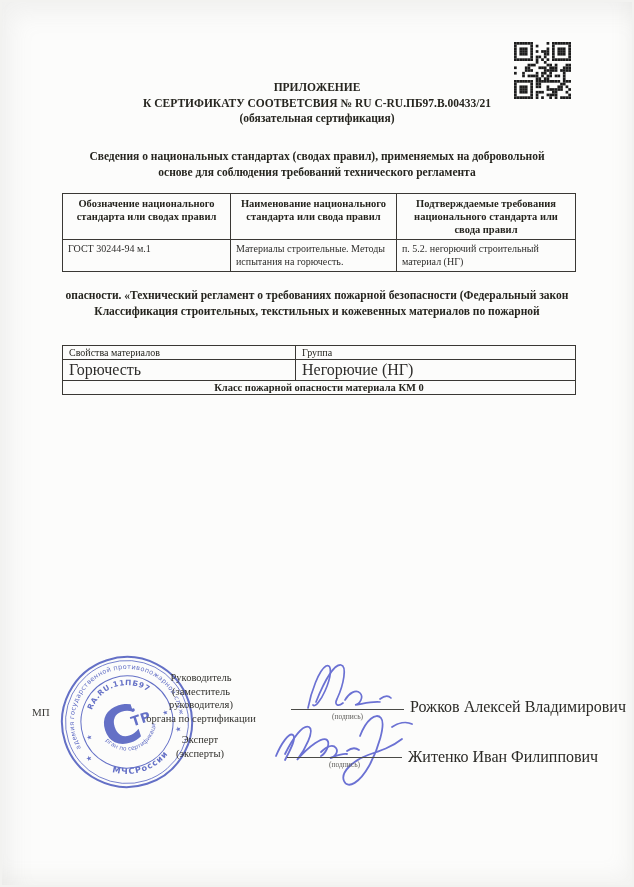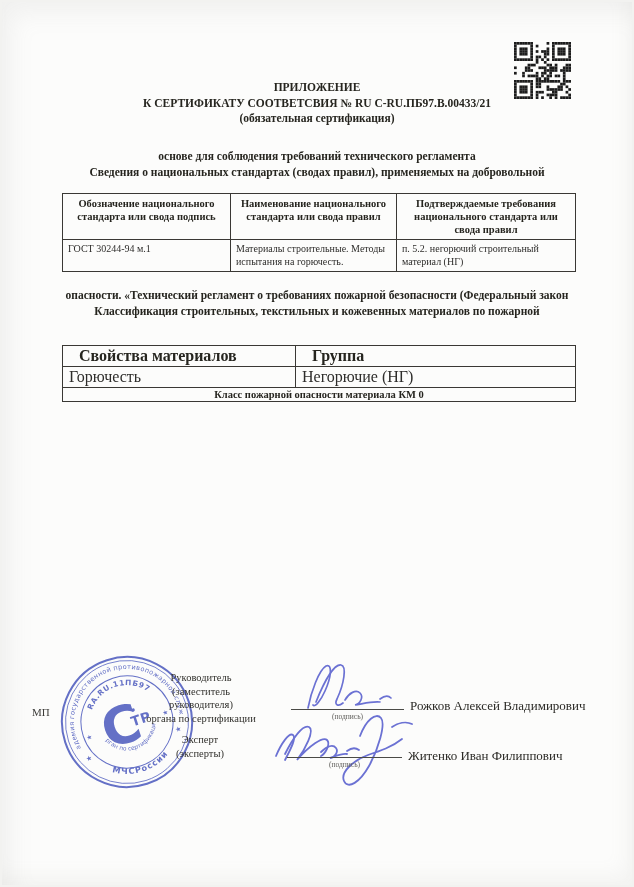--- a/index.html
+++ b/index.html
@@ -34,38 +34,38 @@
     padding:3px 6px;line-height:13px;color:#26251f;}
   .tbl1 td{font-size:10px;padding:2px 5px;line-height:13px;}
   .tbl1{border:1.5px solid #33312d;}
   .tbl1 col.c1{width:168px;} .tbl1 col.c2{width:166px;} .tbl1 col.c3{width:179px;}
   .tbl1 tbody td{height:27px;}
   
   .classif{left:37px;top:287px;width:560px;text-align:center;
     font-weight:bold;font-size:11.5px;line-height:16px;color:#26251f;}
   .tbl2{left:62px;top:345px;width:513px;border:1.5px solid #33312d;}
   .tbl2 th,.tbl2 td{border:1px solid #3a3834;}
-  .tbl2 th{font-size:16px;font-weight:bold;text-align:left;padding:1px 16px;color:#26251f;}
+  .tbl2 th{font-size:10px;font-weight:normal;text-align:left;padding:1px 6px;color:#26251f;}
   .tbl2 td{font-size:16px;padding:1px 6px;}
   .tbl2 col.c1{width:233px;} .tbl2 col.c2{width:280px;}
   .tbl2 .merged{font-weight:bold;text-align:center;font-size:10.5px;color:#26251f;}
   
   .mp{left:32px;top:706px;font-size:11px;color:#3c3b38;}
   .stamp{left:59px;top:654px;width:136px;height:136px;opacity:.85;}
   .role1{left:140px;top:671px;width:122px;text-align:center;
     font-size:10.5px;line-height:13.5px;color:#33322e;}
   .role2{left:150px;top:733px;width:100px;text-align:center;
     font-size:10.5px;line-height:14px;color:#33322e;}
   .sig-line{border-bottom:1.2px solid #4a4a46;height:0;}
   .sig-line1{left:291px;top:709px;width:113px;}
   .sig-line2{left:287px;top:757px;width:115px;}
   .sig-caption{font-size:7.5px;color:#5c5b57;text-align:center;}
   .sig-caption1{left:291px;top:712px;width:113px;}
   .sig-caption2{left:287px;top:760px;width:115px;}
-  .name{font-size:13px;color:#2b2a26;white-space:nowrap;}
+  .name{font-size:16px;color:#2b2a26;white-space:nowrap;}
   .name1{left:410px;top:698px;}
   .name2{left:408px;top:748px;}
   .scrib1{left:300px;top:658px;width:96px;height:60px;}
   .scrib2{left:270px;top:708px;width:148px;height:88px;}
   svg{display:block;}
 </style>
 </head>
 <body>
 
 <div class="page">
@@ -295,33 +295,33 @@
       </svg>
   </div>
 
   <div class="abs title-block">
     <div>ПРИЛОЖЕНИЕ</div>
     <div>К СЕРТИФИКАТУ СООТВЕТСВИЯ № RU C-RU.ПБ97.В.00433/21</div>
     <div>(обязательная сертификация)</div>
   </div>
 
   <div class="abs intro">
+    <div>Сведения о национальных стандартах (сводах правил), применяемых на добровольной</div>
     <div>основе для соблюдения требований технического регламента</div>
-    <div>Сведения о национальных стандартах (сводах правил), применяемых на добровольной</div>
   </div>
 
   <table class="abs tbl1">
     <colgroup>
         <col class="c1">
         <col class="c2">
         <col class="c3">
       </colgroup>
     <thead>
       <tr>
-        <th>Обозначение национального стандарта или свода подпись</th>
+        <th>Обозначение национального стандарта или сводах правил</th>
         <th>Наименование национального стандарта или свода правил</th>
         <th>Подтверждаемые требования национального стандарта или свода правил</th>
       </tr>
     </thead>
     <tbody>
       <tr>
         <td>ГОСТ 30244-94 м.1</td>
         <td>Материалы строительные. Методы испытания на горючесть.</td>
         <td>п. 5.2. негорючий строительный материал (НГ)</td>
       </tr>

